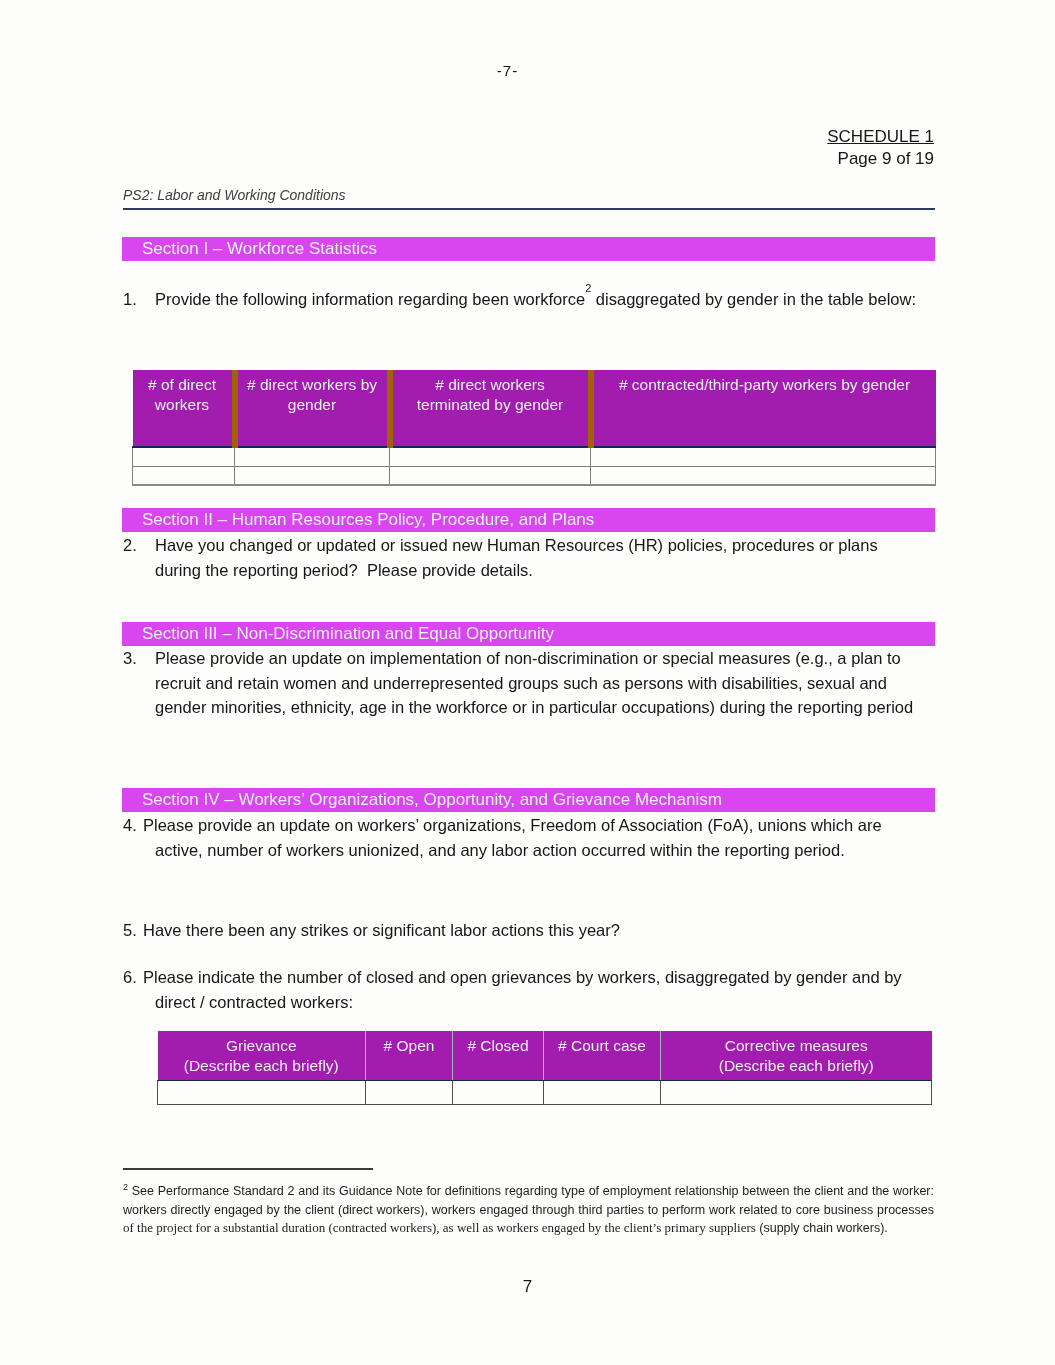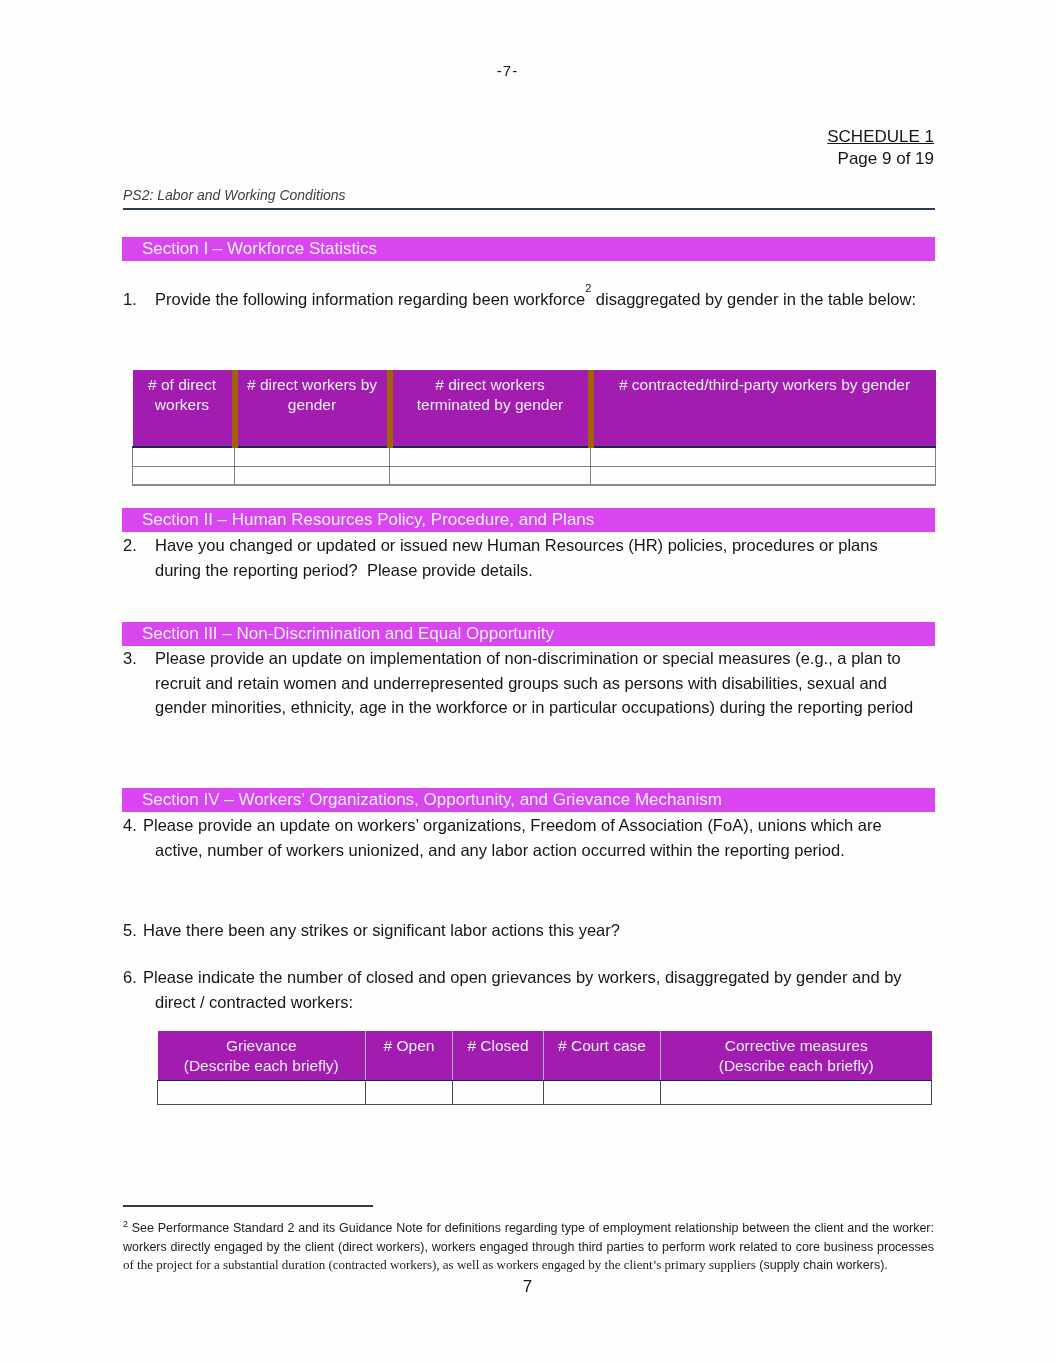--- a/index.html
+++ b/index.html
@@ -43,21 +43,21 @@
     padding:5px 8px; white-space:pre-line;
   }
   .tbl1 th { height:77px; border-bottom:2px solid #16294a; }
   .tbl1 th + th { border-left:6px solid #a16207; }
   .tbl2 th { height:42px; border-bottom:1px solid #16294a;margin-left:21px; }
   .tbl2 th + th { border-left:1px solid #aab3c2; }
   .tbl1 td { border:1px solid #7f7f7f; height:19px; font-size:14px; }
   .tbl1 tbody tr:last-child td { border-bottom:2px solid #8a8a8a; }
   .tbl2 td { border:1px solid #4d4d4d; height:24px; font-size:14px; }
 
-  .footnote { position:absolute; top:1205px; left:0; width:811px; }
+  .footnote { position:absolute; top:1168px; left:0; width:811px; }
   .foot-rule { width:250px; border-top:2px solid #3a3a3a; margin-bottom:9px; }
   .foot-text { font-size:12.5px; line-height:17.5px; text-align:justify; color:#1d1d1d; }
   .foot-text sup { font-size:9px; }
   .serifseg { font-family:"Liberation Serif", serif; font-size:13px; }
   .bottom-num { position:absolute; left:0; right:0; top:1277px; text-align:center; font-size:17px; }
 </style>
 </head>
 <body>
 
 <div class="page">

